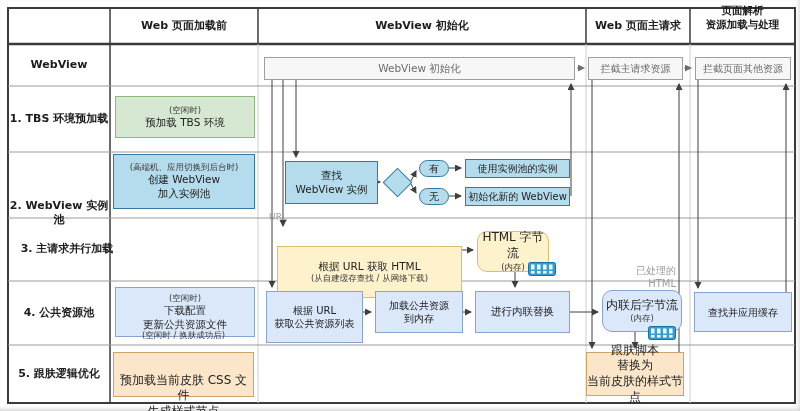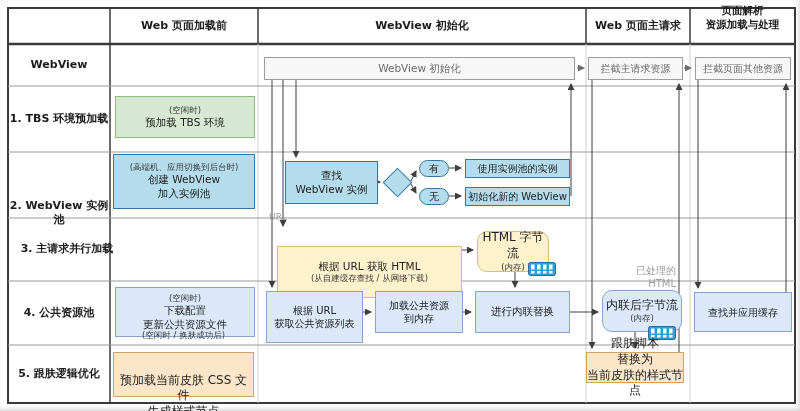--- a/index.html
+++ b/index.html
@@ -204,19 +204,19 @@
   </svg>
   <div class="node lblue" style="left:694px;top:292px;width:98px;height:40px;">
       <span class="lbl" style="font-size:10px;">查找并应用缓存</span>
     </div>
 
   <div class="node tan sm" style="left:113px;top:352px;width:141px;height:45px;">
     <span class="note">(空闲时 / 换肤成功后)</span>
     <span class="lbl">预加载当前皮肤 CSS 文件
 生成样式节点</span>
   </div>
-  <div class="node tan sm" style="left:586px;top:352px;width:98px;height:31px;">
+  <div class="node tan sm" style="left:586px;top:352px;width:98px;height:44px;">
       <span class="lbl">跟肤脚本
 替换为
 当前皮肤的样式节点</span>
     </div>
 
 </div>
 
 </body></html>

